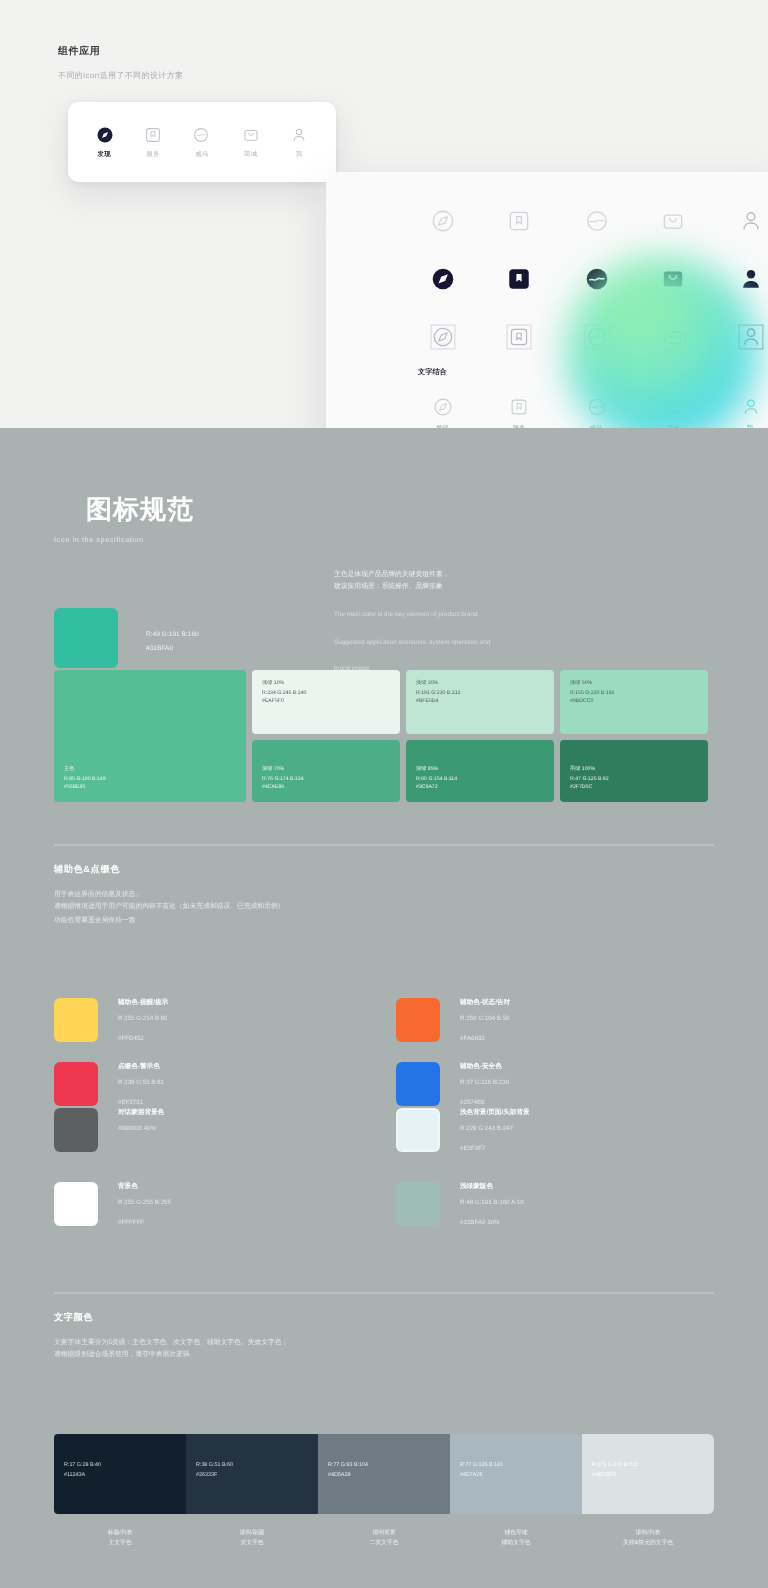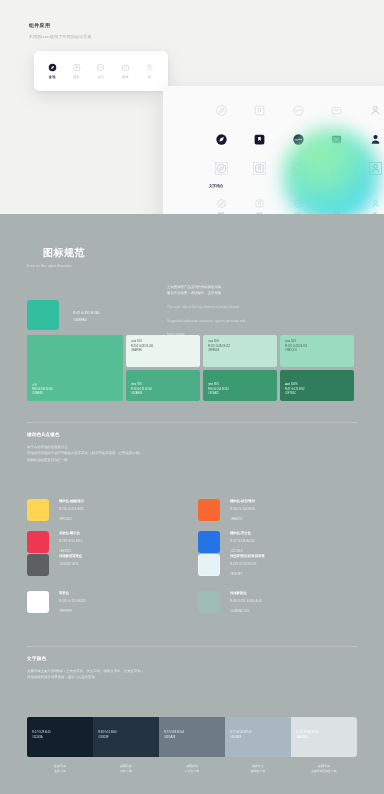--- a/index.html
+++ b/index.html
@@ -61,21 +61,21 @@
     border-radius: 50%;
     background: radial-gradient(circle at 38% 28%, #8ef0a8 0%, #6fe7c0 38%, #3fd7e8 72%, #2fd0f0 100%);
     filter: blur(9px); opacity: .92;
   }
 
   
   .body-gray {
     position: absolute; left: 0; top: 214px; width: 384px; height: 580px;
     background: #a9b1b1;
   }
-  .sec-title { font-size: 10px; font-weight: bold; color: #ffffff; letter-spacing: .5px; padding-left: 16px; }
+  .sec-title { font-size: 13px; font-weight: bold; color: #ffffff; letter-spacing: .5px; padding-left: 16px; }
   .sec-sub { font-size: 3.6px; color: #e2e8e8; margin-top: 4px; letter-spacing: .3px; }
   .sec-head-sm { font-size: 4.6px; font-weight: bold; color: #ffffff; letter-spacing: .3px; }
   .sec-desc { font-size: 3.4px; color: #e6ebeb; line-height: 1.9; margin-top: 7px; }
   .divider { height: 1px; background: rgba(255,255,255,.22); }
 
   
   .icon-spec { position: absolute; left: 27px; top: 32px; width: 330px; }
   .mainswatch-row { display: flex; margin-top: 32px; }
   .mainswatch { width: 32px; height: 30px; border-radius: 3px; background: #31bfa0; }
   .mainswatch-txt { margin-left: 14px; font-size: 3.3px; color: #f0f4f4; line-height: 2.0; padding-top: 10px; }

